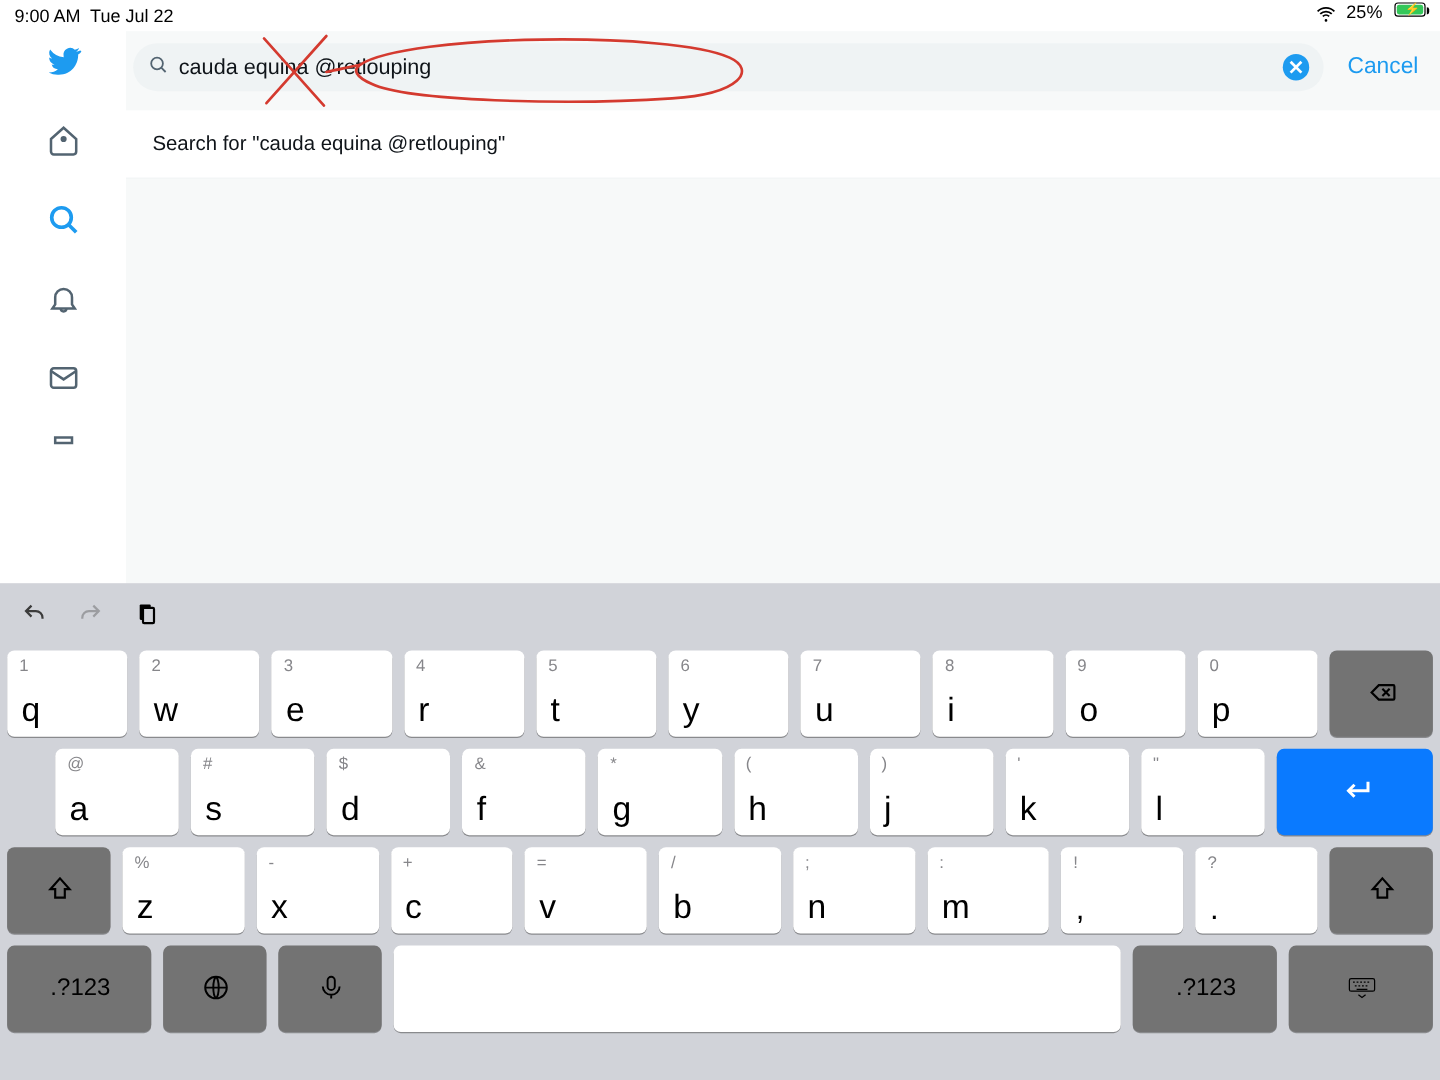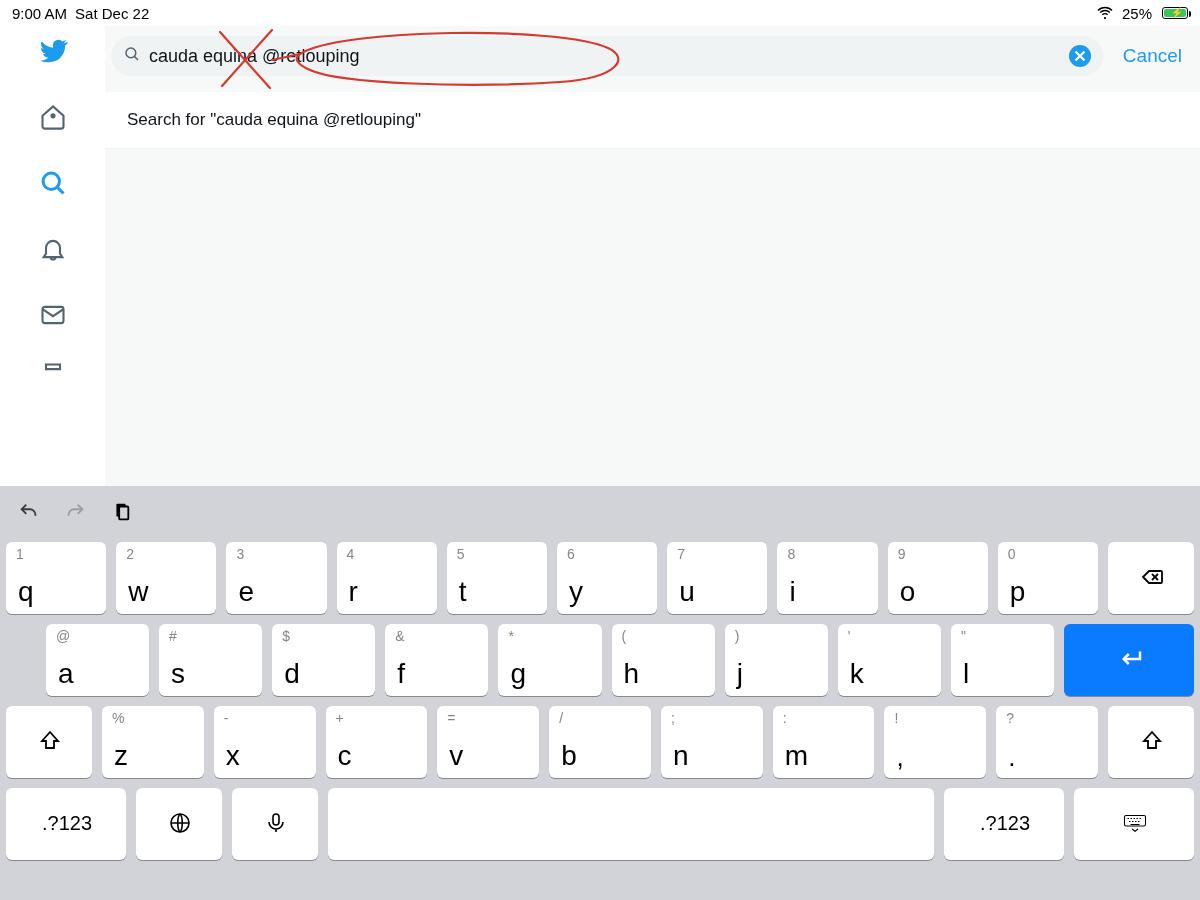--- a/index.html
+++ b/index.html
@@ -1,19 +1,19 @@
 <!DOCTYPE html>
 <html><head>
 <meta charset="utf-8">
 <style>
   * { box-sizing: border-box; margin: 0; padding: 0; }
   html, body { width: 1200px; height: 900px; font-family: -apple-system, Helvetica Neue, Arial, sans-serif; background: #fff; overflow: hidden; }
   
   .statusbar { display:flex; justify-content:space-between; align-items:center; height:26px; padding:0 12px; font-size:15px; font-weight:500; color:#000; }
-  .statusbar .left, .statusbar .right { display:flex; align-items:center; gap:8px; }
+  .statusbar .left, .statusbar .right { display:flex; align-items:flex-start; gap:8px; }
   .battery { display:inline-flex; align-items:center; }
   .battery-body { width:26px; height:12px; border:1px solid #000; border-radius:3px; position:relative; margin-left:2px; }
   .battery-body::after { content:""; position:absolute; right:-4px; top:3px; width:2px; height:6px; background:#000; border-radius:0 2px 2px 0; }
   .battery-fill { position:absolute; left:1px; top:1px; bottom:1px; right:1px; background:#34c759; border-radius:2px; }
   .bolt { position:absolute; left:8px; top:-1px; font-size:10px; color:#fff; }
   
   .app { display:flex; height: 874px; }
   .sidebar { width:105px; display:flex; flex-direction:column; align-items:center; padding-top:10px; gap:36px; background:#fff; }
   .nav-icon { width:30px; height:30px; display:flex; align-items:center; justify-content:center; color:#536471; }
   .nav-icon.active { color:#1d9bf0; }
@@ -34,36 +34,36 @@
   .keyboard { position:absolute; left:0; right:0; bottom:0; height:414px; background:#d1d3d9; display:flex; flex-direction:column; }
   .kb-toolbar { height:52px; display:flex; align-items:center; gap:24px; padding:0 18px; }
   .kb-tool { color:#3c3c3c; display:flex; align-items:center; justify-content:center; }
   .kb-tool.dim { opacity:.35; }
   .kb-tool svg { width:22px; height:22px; }
   .kb-rows { flex:1; display:flex; flex-direction:column; padding:4px 6px 8px 6px; gap:10px; }
   .kb-row { display:flex; gap:10px; }
   .key { background:#fff; border-radius:6px; box-shadow:0 1px 0 #898a8d; display:flex; flex-direction:column; align-items:flex-start; justify-content:flex-end; padding:6px 10px 8px 12px; position:relative; height:72px; }
   .key .hint { position:absolute; top:4px; left:10px; font-size:14px; color:#86868a; }
   .key .main { font-size:28px; color:#000; line-height:1; }
-  .key.func { background:#ffffff; align-items:center; justify-content:center; }
+  .key.func { background:#737373; align-items:center; justify-content:center; }
   .key.func .main { font-size:20px; }
   .key.enter { background:#0a7aff; }
   .key.enter svg { width:30px; height:30px; color:#fff; }
   .key.space { background:#fff; }
   .flex-sp { flex:1; }
   .key.backspace svg, .key.shift svg, .key.globe svg, .key.mic svg, .key.dismiss svg { width:24px; height:24px; color:#000; }
   .key.punct .main{ font-size:26px; }
 </style>
 </head>
 <body>
 
 <div class="statusbar">
   <div class="left">
     <span>9:00 AM</span>
-    <span>Sat Dec 22</span>
+    <span>Tue Jul 22</span>
   </div>
   <div class="right">
     <span>
       <svg viewBox="0 0 24 24" width="18" height="18" fill="currentColor">
           <path d="M12 18.5a1.5 1.5 0 100 3 1.5 1.5 0 000-3zm-4.2-3.6a6 6 0 018.4 0l-1.4 1.4a4 4 0 00-5.6 0l-1.4-1.4zm-2.9-2.8a10 10 0 0114.2 0l-1.4 1.4a8 8 0 00-11.4 0l-1.4-1.4zM2 9.2a14 14 0 0120 0l-1.4 1.4a12 12 0 00-17.2 0L2 9.2z"></path>
         </svg>
     </span>
     <span>25%</span>
     <span class="battery">
       <span class="battery-body">

